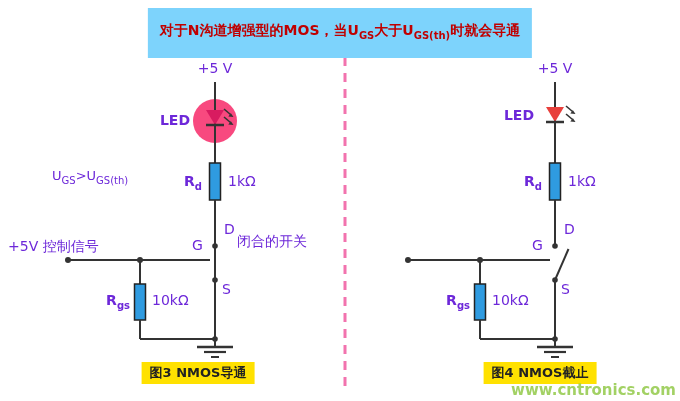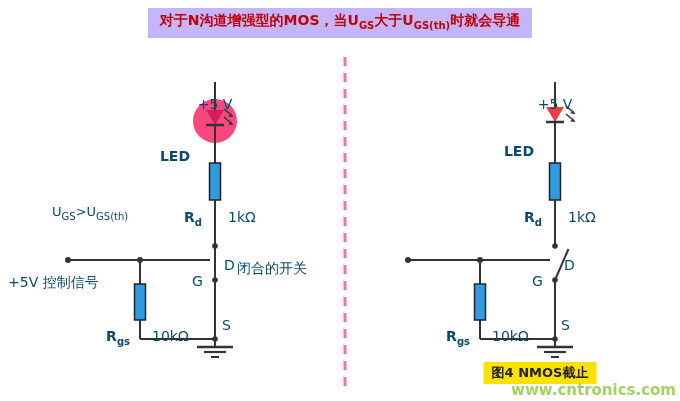--- a/index.html
+++ b/index.html
@@ -1,23 +1,23 @@
 <!DOCTYPE html>
 <html><head>
 <meta charset="utf-8">
 <style>
   html,body{margin:0;padding:0;background:#fff;}
   .stage{position:relative;width:680px;height:401px;background:#ffffff;overflow:hidden;
          font-family:"DejaVu Sans","Liberation Sans",sans-serif;}
   .art{position:absolute;left:0;top:0;}
   .banner{position:absolute;left:50%;top:8px;transform:translateX(-50%);
-          background:#c4b5fd;color:#C00000;font-weight:bold;font-size:14px;
-          padding:3px 12px;white-space:nowrap;line-height:18px;}
+          background:#7dd3fc;color:#C00000;font-weight:bold;font-size:14px;
+          padding:13px 12px;white-space:nowrap;line-height:18px;}
   .banner sub{font-size:10px;font-weight:bold;}
-  .lbl{position:absolute;color:#0c4a6e;font-size:14px;line-height:16px;white-space:nowrap;margin-top:36px;}
+  .lbl{position:absolute;color:#6d28d9;font-size:14px;line-height:16px;white-space:nowrap;}
   .lbl sub{font-size:10px;}
   .right{transform:translateX(-100%);font-weight:bold;}
   .center{transform:translateX(-50%);}
   .cond{font-size:13px;}
   .caption{position:absolute;transform:translateX(-50%);background:#FFE100;color:#222;
            font-weight:bold;font-size:13px;padding:3px 8px;white-space:nowrap;line-height:16px;}
   .watermark{position:absolute;right:4px;top:381px;color:#8CC63E;font-size:15px;
              font-weight:bold;opacity:0.8;white-space:nowrap;text-align:right;}
 </style>
 </head>
@@ -86,26 +86,27 @@
   </svg>
 
   <div class="banner"><span>对于N沟道增强型的MOS，当U</span><sub>GS</sub><span>大于U</span><sub>GS(th)</sub><span>时就会导通</span></div>
 
   <div class="lbl center" style="left:215px;top:60px">+5 V</div>
   <div class="lbl right" style="left:190px;top:112px">LED</div>
   <div class="lbl right" style="left:202px;top:173px"><span>R</span><sub>d</sub></div>
   <div class="lbl" style="left:228px;top:173px">1kΩ</div>
   <div class="lbl" style="left:224px;top:221px">D</div>
   <div class="lbl" style="left:192px;top:237px">G</div>
-  <div class="lbl" style="left:237px;top:224px">闭合的开关</div>
+  <div class="lbl" style="left:237px;top:233px">闭合的开关</div>
   <div class="lbl" style="left:222px;top:281px">S</div>
   <div class="lbl cond" style="left:52px;top:168px"><span>U</span><sub>GS</sub><span>&gt;</span><span>U</span><sub>GS(th)</sub></div>
   <div class="lbl" style="left:8px;top:238px">+5V 控制信号</div>
   <div class="lbl right" style="left:130px;top:292px"><span>R</span><sub>gs</sub></div>
   <div class="lbl" style="left:152px;top:292px">10kΩ</div>
+  <div class="caption" style="left:198px;top:362px">图3 NMOS导通</div>
 
   <div class="lbl center" style="left:555px;top:60px">+5 V</div>
   <div class="lbl right" style="left:534px;top:107px">LED</div>
   <div class="lbl right" style="left:542px;top:173px"><span>R</span><sub>d</sub></div>
   <div class="lbl" style="left:568px;top:173px">1kΩ</div>
   <div class="lbl" style="left:564px;top:221px">D</div>
   <div class="lbl" style="left:532px;top:237px">G</div>
   <div class="lbl" style="left:561px;top:281px">S</div>
   <div class="lbl right" style="left:470px;top:292px"><span>R</span><sub>gs</sub></div>
   <div class="lbl" style="left:492px;top:292px">10kΩ</div>

